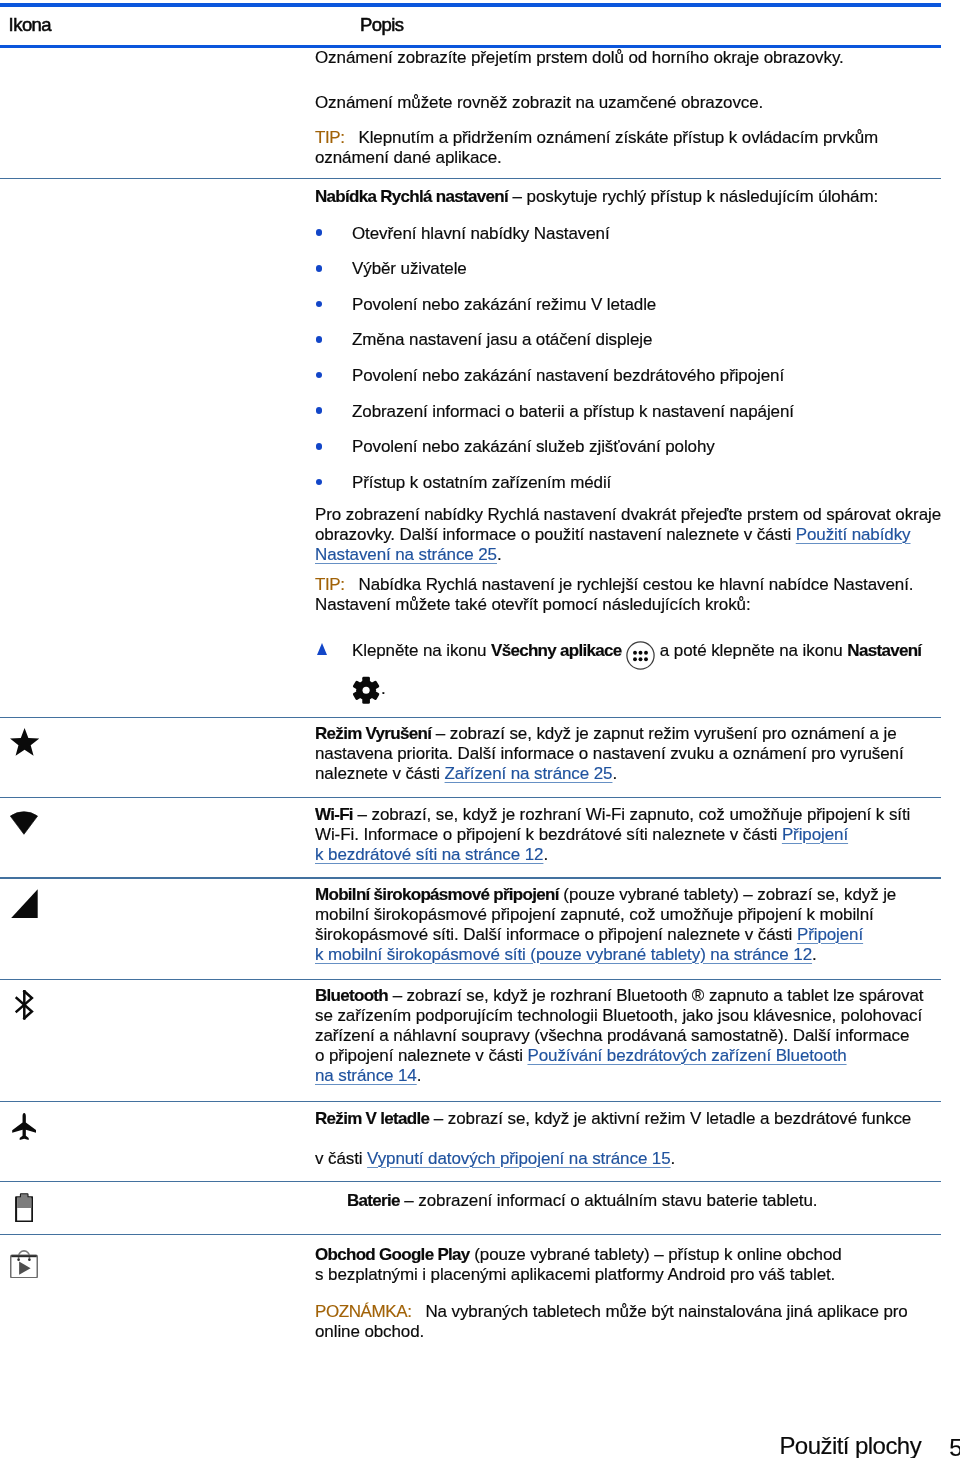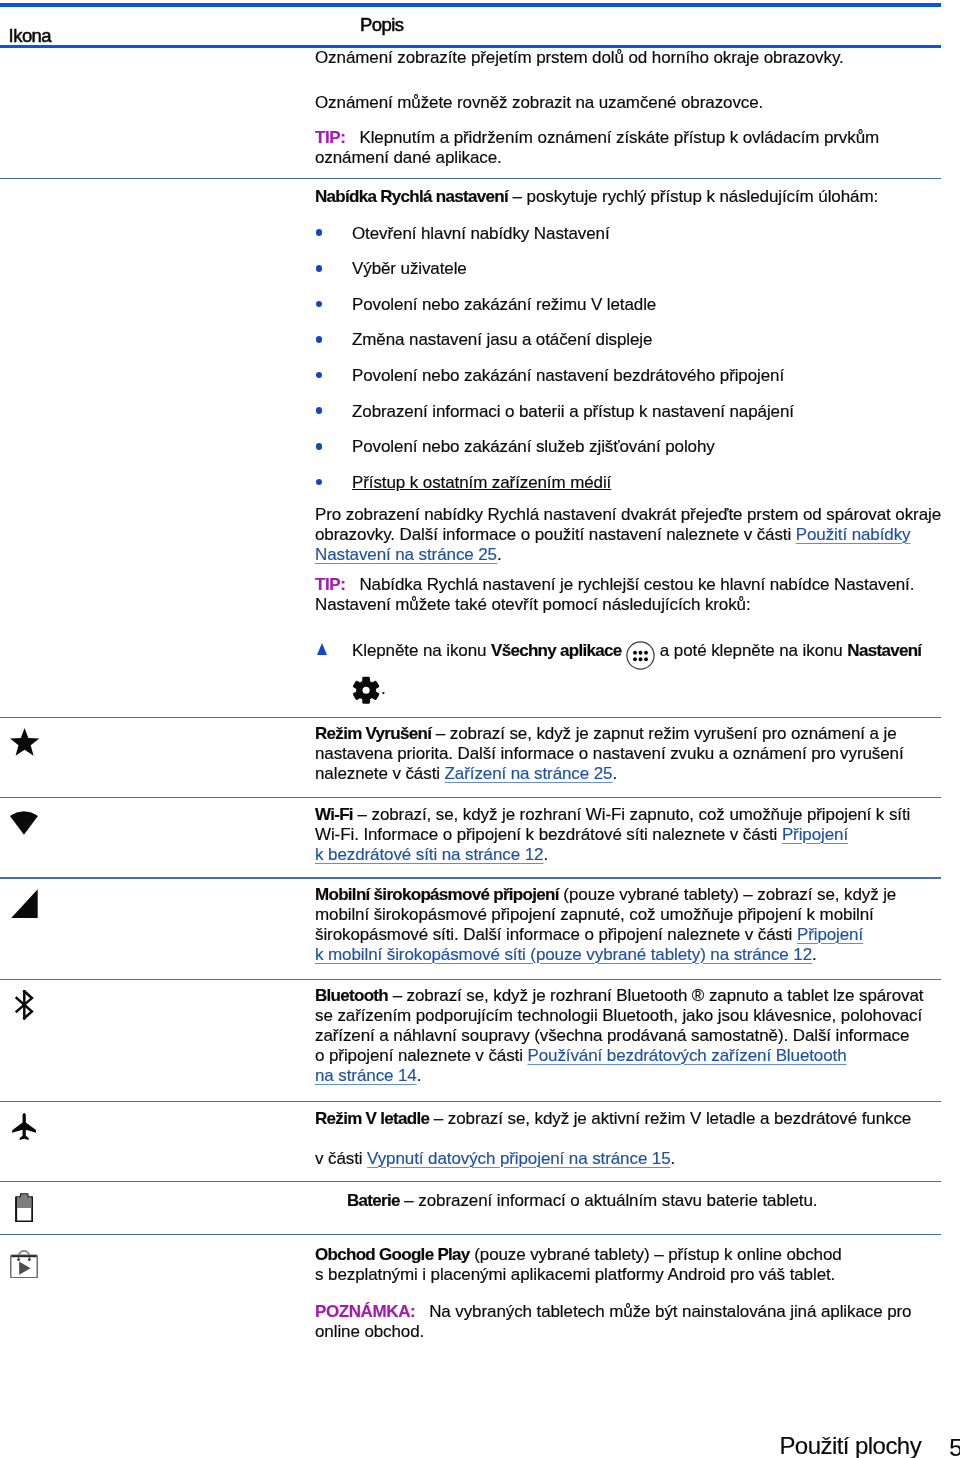--- a/index.html
+++ b/index.html
@@ -4,39 +4,39 @@
 <style>
   html,body{margin:0;padding:0;background:#fff;}
   body{width:960px;height:1458px;font-family:"Liberation Sans",sans-serif;color:#000;}
   .page{position:relative;width:960px;height:1458px;overflow:hidden;background:#fff;}
   .rule-top{position:absolute;left:0;width:941px;height:4.6px;background:#0B56DC;}
   .rule-head{position:absolute;left:0;width:941px;height:3.4px;background:#0B56DC;}
   .rule-row{position:absolute;left:0;width:941px;height:1.4px;background:#43719F;}
   .hdr{position:absolute;transform:translateZ(0);font-size:18.5px;font-weight:normal;-webkit-text-stroke:0.55px currentColor;color:#0a0a0a;letter-spacing:-0.55px;}
   .txt{position:absolute;transform:translateZ(0);-webkit-text-stroke:0.16px currentColor;font-size:17px;line-height:20px;color:#0a0a0a;letter-spacing:-0.1px;}
   .b{font-weight:bold;letter-spacing:-0.7px;}
-  .tip{color:#a21caf;font-weight:bold;letter-spacing:-0.4px;}
+  .tip{color:#a16207;font-weight:normal;letter-spacing:-0.4px;}
   .lnk{color:#1F529E;text-decoration:underline;text-decoration-color:#6690C4;text-underline-offset:2.5px;text-decoration-thickness:1px;}
   .bullet{position:absolute;width:6.6px;height:6.6px;border-radius:50%;background:#1246C8;}
   .tri{position:absolute;width:0;height:0;border-left:5.7px solid transparent;border-right:5.7px solid transparent;border-bottom:12.4px solid #1246C8;}
   .ic{position:absolute;}
   .allapps-wrap{display:inline-block;width:29px;height:14px;position:relative;}
   .allapps-wrap svg{position:absolute;left:-0.6px;top:-1.2px;}
   .gear-wrap{display:inline-block;width:28px;height:14px;position:relative;}
   .gear-wrap svg{position:absolute;left:0;top:12.7px;}
   .gear-dot{position:relative;top:18px;left:1px;}
   .foot{position:absolute;transform:translateZ(0);-webkit-text-stroke:0.16px currentColor;font-size:24px;color:#0a0a0a;letter-spacing:-0.55px;}
 </style>
 </head>
 <body>
 
 <div class="page">
 
   <div class="rule-top" style="top:2.9px;"></div>
-  <div class="hdr" style="left:8.6px;top:25px;">Ikona</div>
+  <div class="hdr" style="left:8.6px;top:14px;">Ikona</div>
   <div class="hdr" style="left:313.0px;top:13.9px;margin-left:47px;">Popis</div>
   <div class="rule-head" style="top:44.8px;"></div>
 
   <div class="txt" style="left:315px;top:48px;">Oznámení zobrazíte přejetím prstem dolů od horního okraje obrazovky.</div>
   <div class="txt" style="left:315px;top:93.0px;text-align:right;">Oznámení můžete rovněž zobrazit na uzamčené obrazovce.</div>
   <div class="txt" style="left:315px;top:128.0px;width:620px;"><span class="tip">TIP:</span>&nbsp;&nbsp;&nbsp;<span>Klepnutím a přidržením oznámení získáte přístup k ovládacím prvkům</span><br><span>oznámení dané aplikace.</span></div>
   <div class="rule-row" style="top:177.6px;"></div>
 
   <div class="txt" style="left:315px;top:187.0px;"><span class="b">Nabídka Rychlá nastavení</span><span> – poskytuje rychlý přístup k následujícím úlohám:</span></div>
   <div class="bullet" style="left:315.8px;top:229.4px;"></div>
@@ -47,21 +47,21 @@
   <div class="txt" style="left:352px;top:294.7px;">Povolení nebo zakázání režimu V letadle</div>
   <div class="bullet" style="left:315.8px;top:336.2px;"></div>
   <div class="txt" style="left:352px;top:330.3px;">Změna nastavení jasu a otáčení displeje</div>
   <div class="bullet" style="left:315.8px;top:371.8px;"></div>
   <div class="txt" style="left:352px;top:365.9px;">Povolení nebo zakázání nastavení bezdrátového připojení</div>
   <div class="bullet" style="left:315.8px;top:407.4px;"></div>
   <div class="txt" style="left:352px;top:401.5px;">Zobrazení informaci o baterii a přístup k nastavení napájení</div>
   <div class="bullet" style="left:315.8px;top:443.0px;"></div>
   <div class="txt" style="left:352px;top:437.1px;">Povolení nebo zakázání služeb zjišťování polohy</div>
   <div class="bullet" style="left:315.8px;top:478.6px;"></div>
-  <div class="txt" style="left:352px;top:472.7px;text-decoration:underline;">Přístup k ostatním zařízením médií</div>
+  <div class="txt" style="left:352px;top:472.7px;">Přístup k ostatním zařízením médií</div>
 
   <div class="txt" style="left:315px;top:505.0px;width:630px;"><span>Pro zobrazení nabídky Rychlá nastavení dvakrát přejeďte prstem od spárovat okraje</span><br><span>obrazovky. Další informace o použití nastavení naleznete v části </span><span class="lnk">Použití nabídky</span><br><span class="lnk">Nastavení na stránce 25</span><span>.</span></div>
 
   <div class="txt" style="left:315px;top:575.0px;width:630px;"><span class="tip">TIP:</span>&nbsp;&nbsp;&nbsp;<span>Nabídka Rychlá nastavení je rychlejší cestou ke hlavní nabídce Nastavení.</span><br><span>Nastavení můžete také otevřít pomocí následujících kroků:</span></div>
 
   <div class="tri" style="left:316.7px;top:642.5px;"></div>
   <div class="txt" style="left:352px;top:641.0px;width:600px;"><span>Klepněte na ikonu </span><span class="b">Všechny aplikace</span> <span class="allapps-wrap"><svg width="29" height="29" viewBox="0 0 29 29">
           <circle cx="14.5" cy="14.5" r="13.6" fill="none" stroke="#3c3c3c" stroke-width="1.25"></circle>
           <circle cx="9.0" cy="11.7" r="1.95" fill="#0a0a0a"></circle>
           <circle cx="14.5" cy="11.7" r="1.95" fill="#0a0a0a"></circle>

